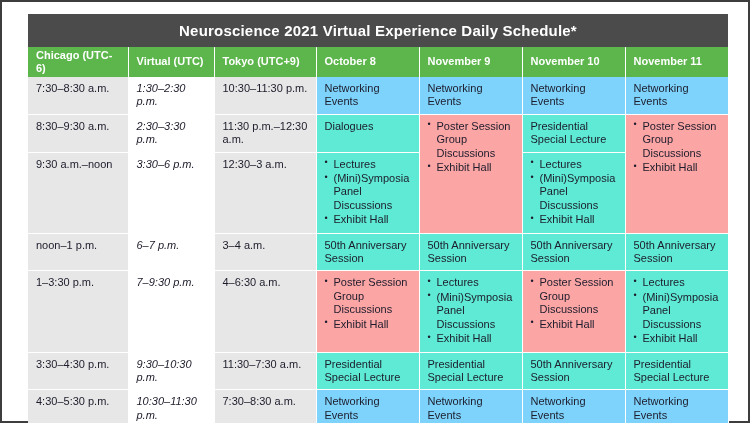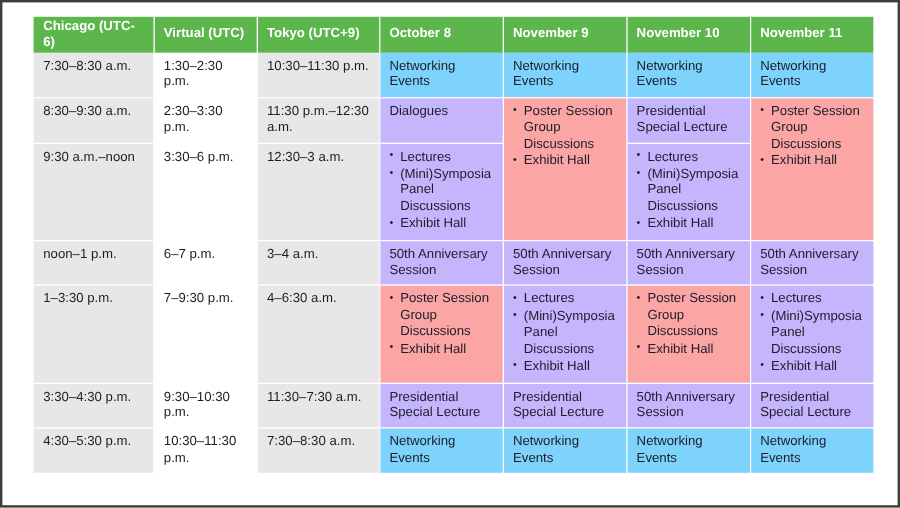--- a/index.html
+++ b/index.html
@@ -69,26 +69,26 @@
     border-bottom: none;
   }
   
   col.c-chicago { width: 100px; }
   col.c-london  { width: 86px; }
   col.c-tokyo   { width: 102px; }
   col.c-day     { width: 103px; }
 
   
   td.tz-gray  { background: #e7e7e7; border-right: 1.5px solid #ffffff; }
-  td.tz-white { background: #ffffff; border-right: 1.5px solid #d8d8d8; border-bottom: 1.5px solid #d8d8d8;}
+  td.tz-white { background: #ffffff; border-right: 1.5px solid #d8d8d8; border-bottom: 1.5px solid #d8d8d8; font-style: italic;}
   td.tz-gray.bb { border-bottom: 1.5px solid #ffffff; }
 
   
   td.fill-lightgreen { background: #7dd3fc; }
-  td.fill-green      { background: #c4b5fd; margin-left: 48px; }
+  td.fill-green      { background: #5eead4; margin-left: 48px; }
   td.fill-blue       { background: #fca5a5; }
 
   td.tz { vertical-align: middle; text-align: left; font-size: 10.5px; color: #1c1c2b; }
 
   ul.items {
     margin: 0;
     padding: 0;
     list-style: none;
   }
   ul.items li {
@@ -108,20 +108,21 @@
     padding-left: 0px;
   }
   .plain-lines span { display: block; }
 </style>
 </head>
 <body>
 
 <div id="canvas">
   <div id="inner">
 
+    <div class="title-bar">Neuroscience 2021 Virtual Experience Daily Schedule*</div>
 
     <table class="schedule">
       <colgroup>
         <col class="c-chicago">
           <col class="c-london">
           <col class="c-tokyo">
         <col class="c-day">
           <col class="c-day">
           <col class="c-day">
           <col class="c-day">

